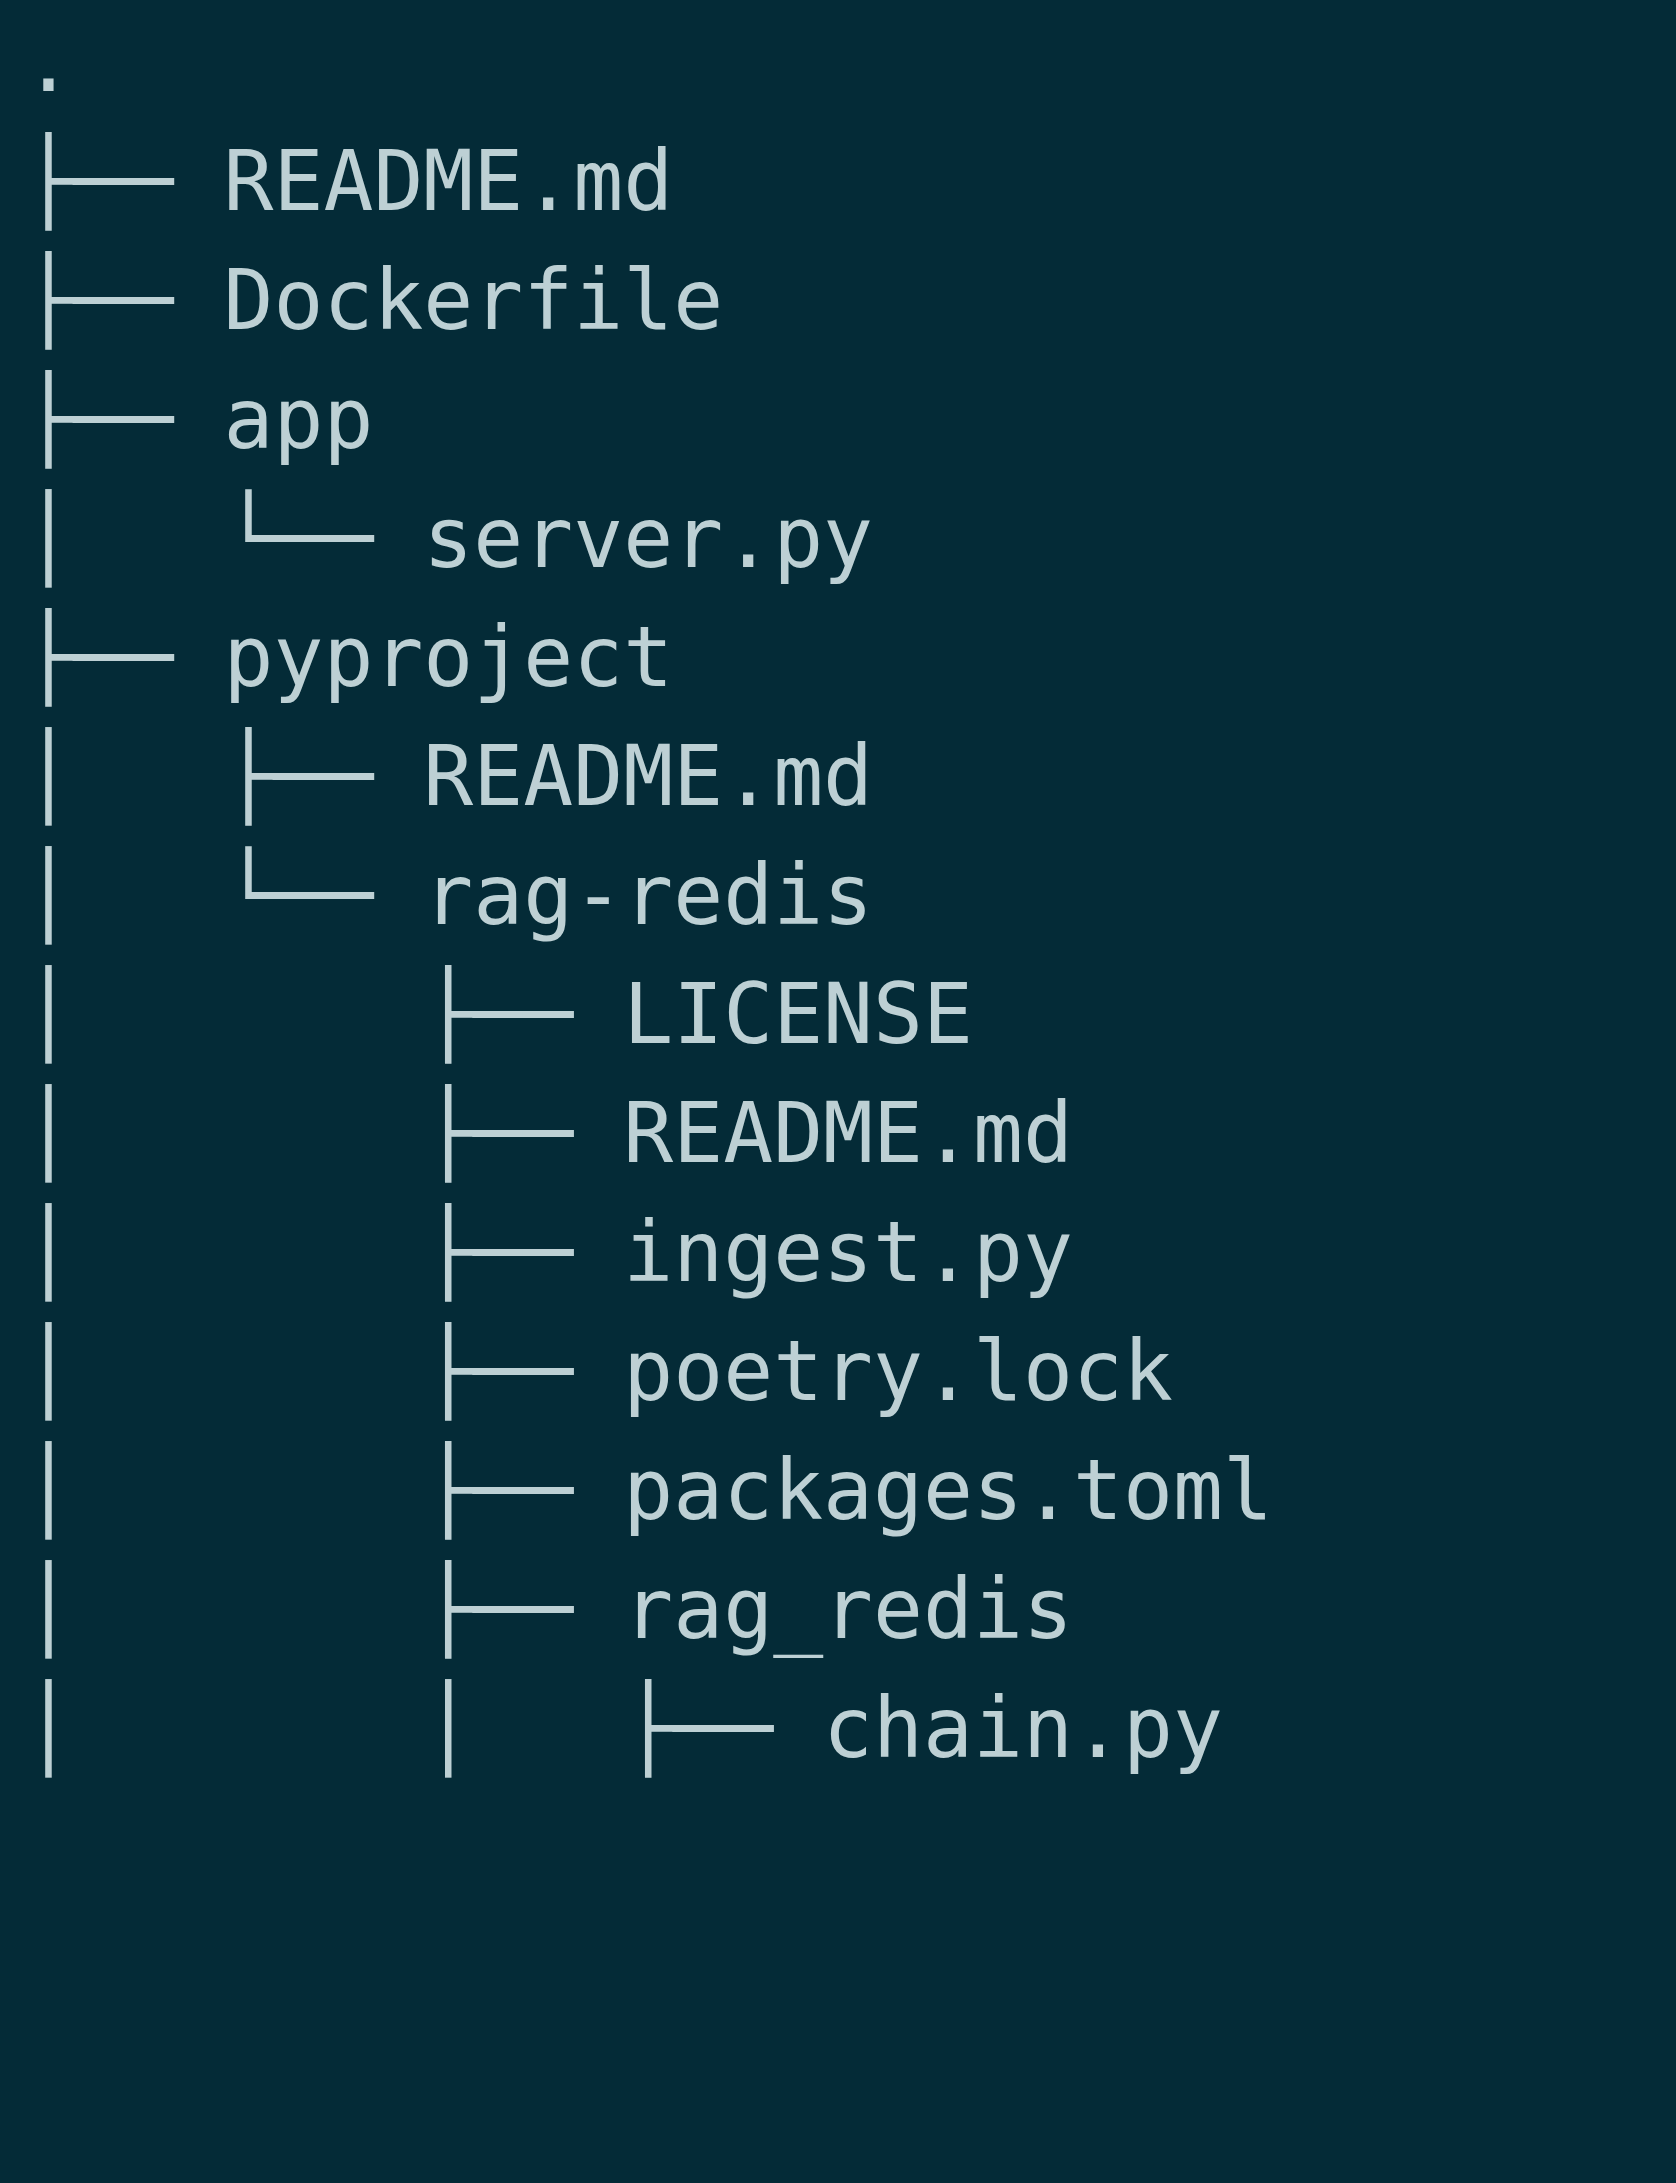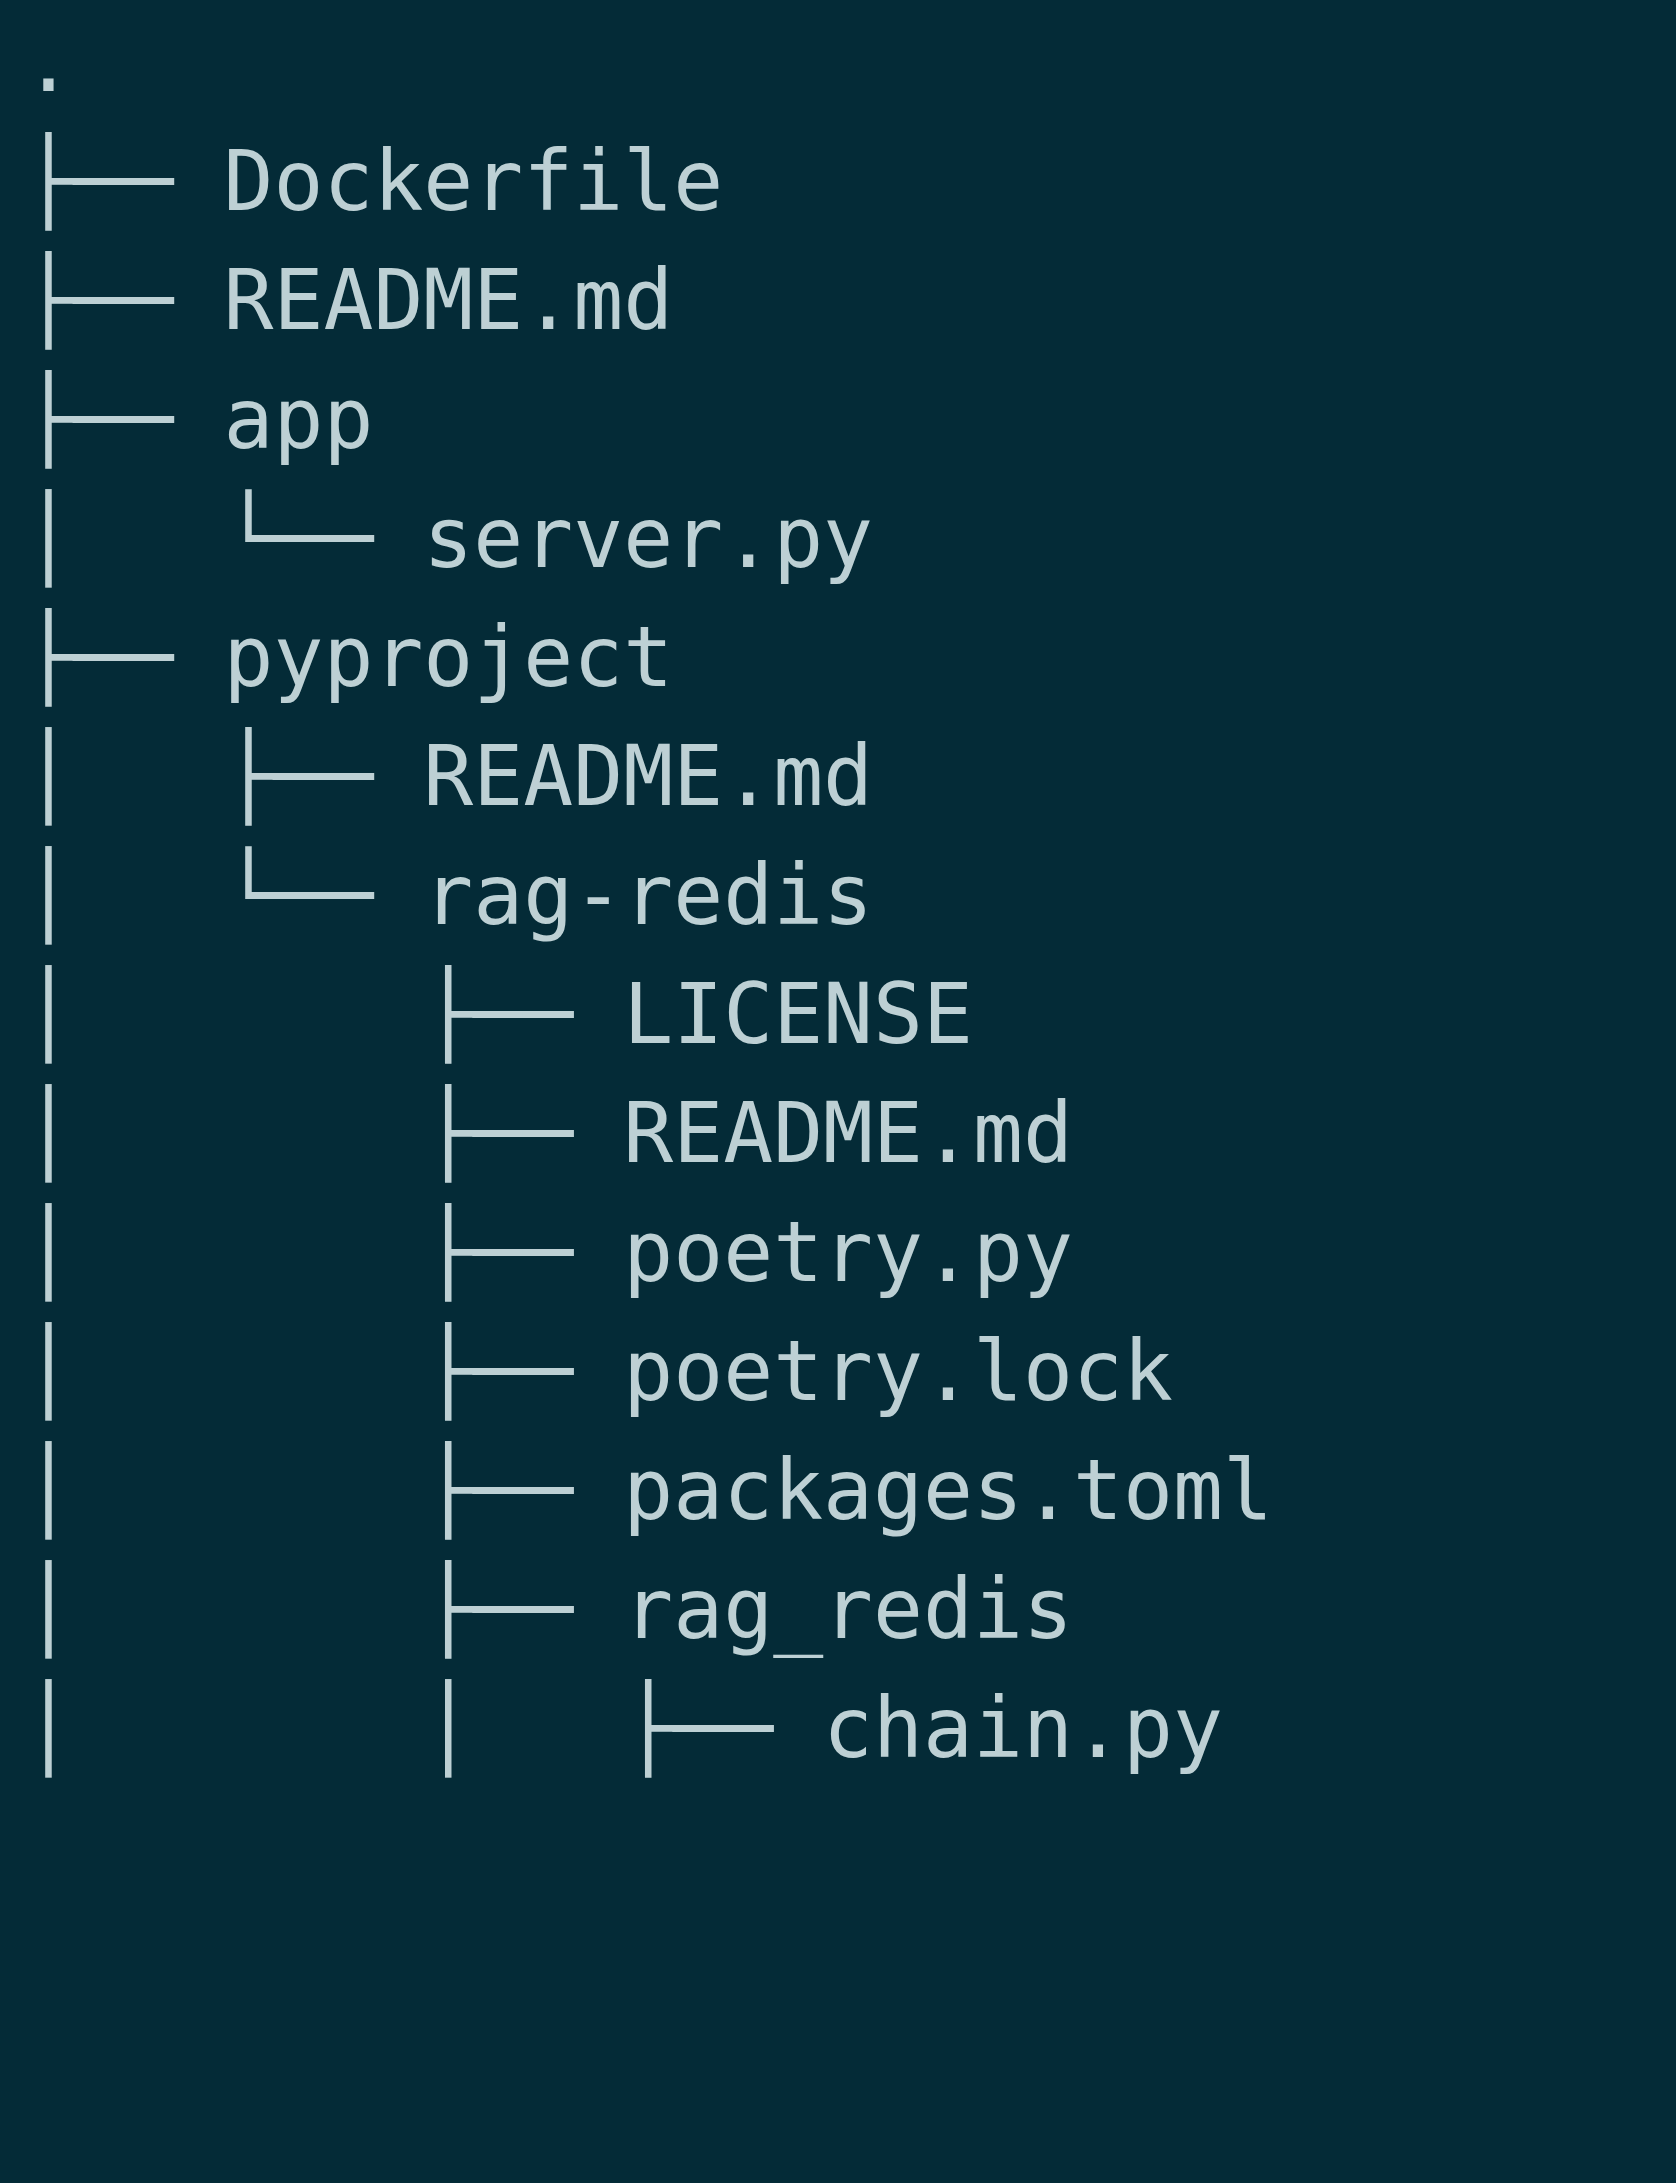--- a/index.html
+++ b/index.html
@@ -29,30 +29,30 @@
     white-space: pre;
     height: 119px;
   }
 </style>
 </head>
 <body>
 
 <div class="terminal">
   <div class="tree">
     <div class="ln">.</div>
+    <div class="ln">├── README.md</div>
     <div class="ln">├── Dockerfile</div>
-    <div class="ln">├── README.md</div>
     <div class="ln">├── app</div>
     <div class="ln">│   └── server.py</div>
     <div class="ln">├── pyproject</div>
     <div class="ln">│   ├── README.md</div>
     <div class="ln">│   └── rag-redis</div>
     <div class="ln">│       ├── LICENSE</div>
     <div class="ln">│       ├── README.md</div>
-    <div class="ln">│       ├── poetry.py</div>
+    <div class="ln">│       ├── ingest.py</div>
     <div class="ln">│       ├── poetry.lock</div>
     <div class="ln">│       ├── packages.toml</div>
     <div class="ln">│       ├── rag_redis</div>
     <div class="ln">│       │   ├── chain.py</div>
 
   </div>
 </div>
 
 
 </body></html>

